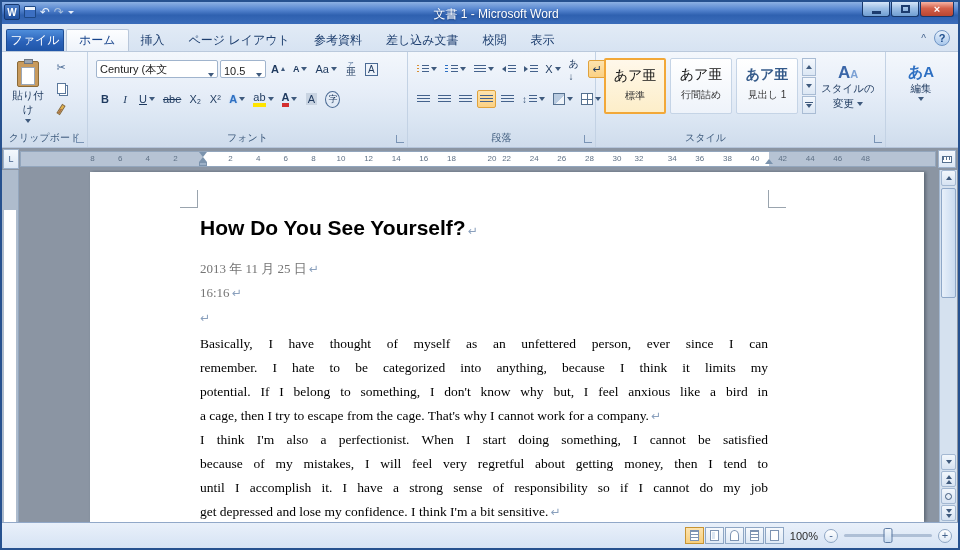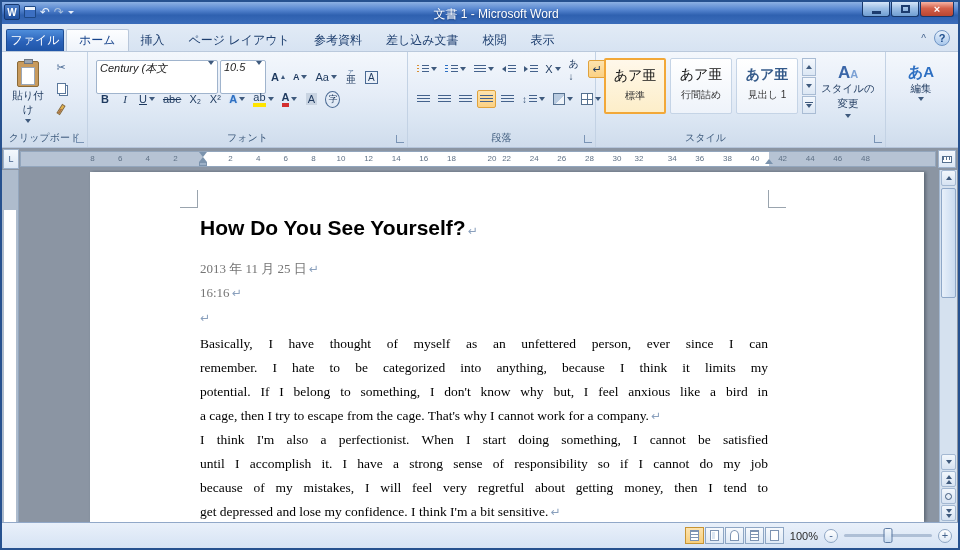--- a/index.html
+++ b/index.html
@@ -59,22 +59,22 @@
   .clipicon { width:22px; height:26px; background:#c89a5c; border:1px solid #8a6a38; border-radius:2px; position:relative; }
   .clipicon .paper { position:absolute; left:3px; top:5px; width:14px; height:18px; background:#fff; border:1px solid #9aa7b8; }
   .clipicon .clip { position:absolute; left:6px; top:-3px; width:9px; height:5px; background:#9aa4b0; border:1px solid #6c7684; }
   .pastelabel { font-size:10.5px; color:#1f3a5f; }
   .minicol { position:absolute; left:50px; top:6px; display:flex; flex-direction:column; gap:3px; }
   .scis { color:#4a6a94; font-size:11px; }
   .ic-copy { width:9px; height:11px; border:1px solid #5a789c; background:#fff; box-shadow:2px 2px 0 -1px #fff, 2px 2px 0 0 #5a789c; }
   .ic-brush { width:4px; height:11px; background:linear-gradient(#e8b23c 0 4px,#b5763a 4px); transform:rotate(32deg); border:1px solid #8a6a38; }
 
   
-  .combo { height:34px; background:#fff; border:1px solid #a0b4cd; border-radius:2px; font-size:11px;
-    color:#222; display:flex; align-items:flex-start; justify-content:space-between; padding:0 3px;font-style:italic; }
+  .combo { height:18px; background:#fff; border:1px solid #a0b4cd; border-radius:2px; font-size:11px;
+    color:#222; display:flex; align-items:flex-end; justify-content:space-between; padding:0 3px; }
   .glyphA { font-weight:bold; }
   .tinyup { width:0;height:0;border-left:2.5px solid transparent;border-right:2.5px solid transparent;border-bottom:4px solid #3f5a7d; }
   .boxedA { border:1px solid #4a6a94; padding:0 2px; font-size:10px; }
   .fxA { color:#2d6fc2; font-weight:bold; text-shadow:0 0 2px #9cc2ee; }
   .hl { border-bottom:4px solid #ffe400; line-height:1; }
   .fc { border-bottom:4px solid #d32f2f; line-height:1; font-weight:bold; }
   .shA { background:#c9d4e2; padding:0 2px; }
   .encl { border:1px solid #4a6a94; border-radius:50%; font-size:9px; padding:1px 2px; }
   .rubywrap { display:flex; flex-direction:column; align-items:center; line-height:1; }
   .rubytop { font-size:6px; color:#4a6a94; }
@@ -406,21 +406,21 @@
               <span class="tri-d2"></span>
             </div>
           <div class="galbtn">
               <span class="morebar"></span>
               <span class="tri-d2"></span>
             </div>
         </div>
         <div class="bigbtn" style="width:56px;">
           <span class="chgicon"><span>A</span><small>A</small></span>
           <span>スタイルの</span>
-          <span class="row" style="gap:3px;flex-direction:column;">
+          <span class="row" style="gap:3px;">
               <span>変更</span>
               <span class="dd"></span>
             </span>
         </div>
       </div>
       <div class="glabel" style="right:70px;left:0;">スタイル</div>
       <div class="launcher"></div>
     </div>
 
     <div class="group" style="left:884px;width:72px;border-right:none;">
@@ -498,22 +498,22 @@
       </div>
       <div class="bodytext">
           <div class="doc-line"><span>Basically, I have thought of myself as an unfettered person, ever since I can</span></div>
           <div class="doc-line"><span>remember. I hate to be categorized into anything, because I think it limits my</span></div>
           <div class="doc-line"><span>potential. If I belong to something, I don't know why but, I feel anxious like a bird in</span></div>
           <div class="doc-line endpara">
             <span>a cage, then I try to escape from the cage. That's why I cannot work for a company.</span>
             <span class="pmark">↵</span>
           </div>
           <div class="doc-line"><span>I think I'm also a perfectionist. When I start doing something, I cannot be satisfied</span></div>
+          <div class="doc-line"><span>because of my mistakes, I will feel very regretful about getting money, then I tend to</span></div>
           <div class="doc-line"><span>until I accomplish it. I have a strong sense of responsibility so if I cannot do my job</span></div>
-          <div class="doc-line"><span>because of my mistakes, I will feel very regretful about getting money, then I tend to</span></div>
           <div class="doc-line endpara">
             <span>get depressed and lose my confidence. I think I'm a bit sensitive.</span>
             <span class="pmark">↵</span>
           </div>
         </div>
     </div>
 
     <div class="vscroll">
       <div class="scrbtn" style="top:0;">
           <span class="tri-u"></span>

